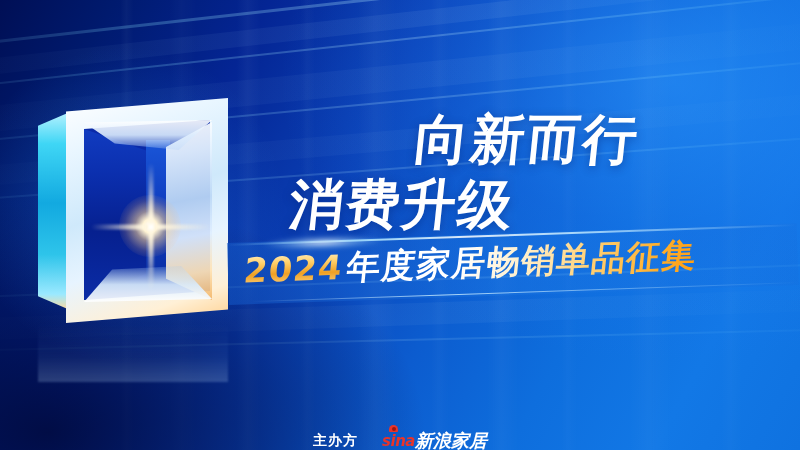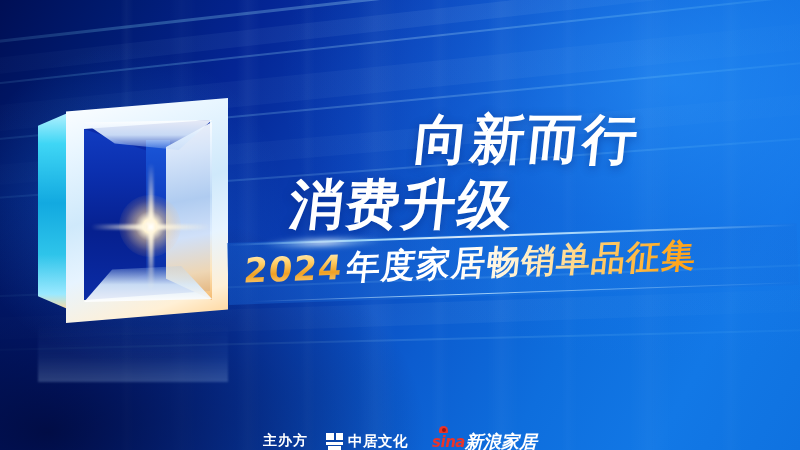--- a/index.html
+++ b/index.html
@@ -358,29 +358,20 @@
     <div class="sub-bar-bg"></div>
     <div class="sub-bar-top"></div>
     <div class="sub-bar-bot"></div>
     <div class="sub-flare"></div>
     <div class="sub-text"><span class="sub-year">2024</span><span class="sub-rest">年度家居畅销单品征集</span></div>
   </div>
 
   <div class="footer">
     <span class="f-host">主办方</span>
 
-    <span class="f-brand1">
-      <span class="zj-mark">
-        <span class="zj-a"></span>
-          <span class="zj-b"></span>
-        <span class="zj-c"></span>
-          <span class="zj-d"></span>
-      </span>
-      <span class="f-brand1-text">中居文化</span>
-    </span>
 
     <span class="f-brand2">
       <span class="sina-logo">
         <span class="sina-eye"></span>
         <span class="sina-word">sina</span>
       </span>
       <span class="f-brand2-text">新浪家居</span>
     </span>
   </div>
 

